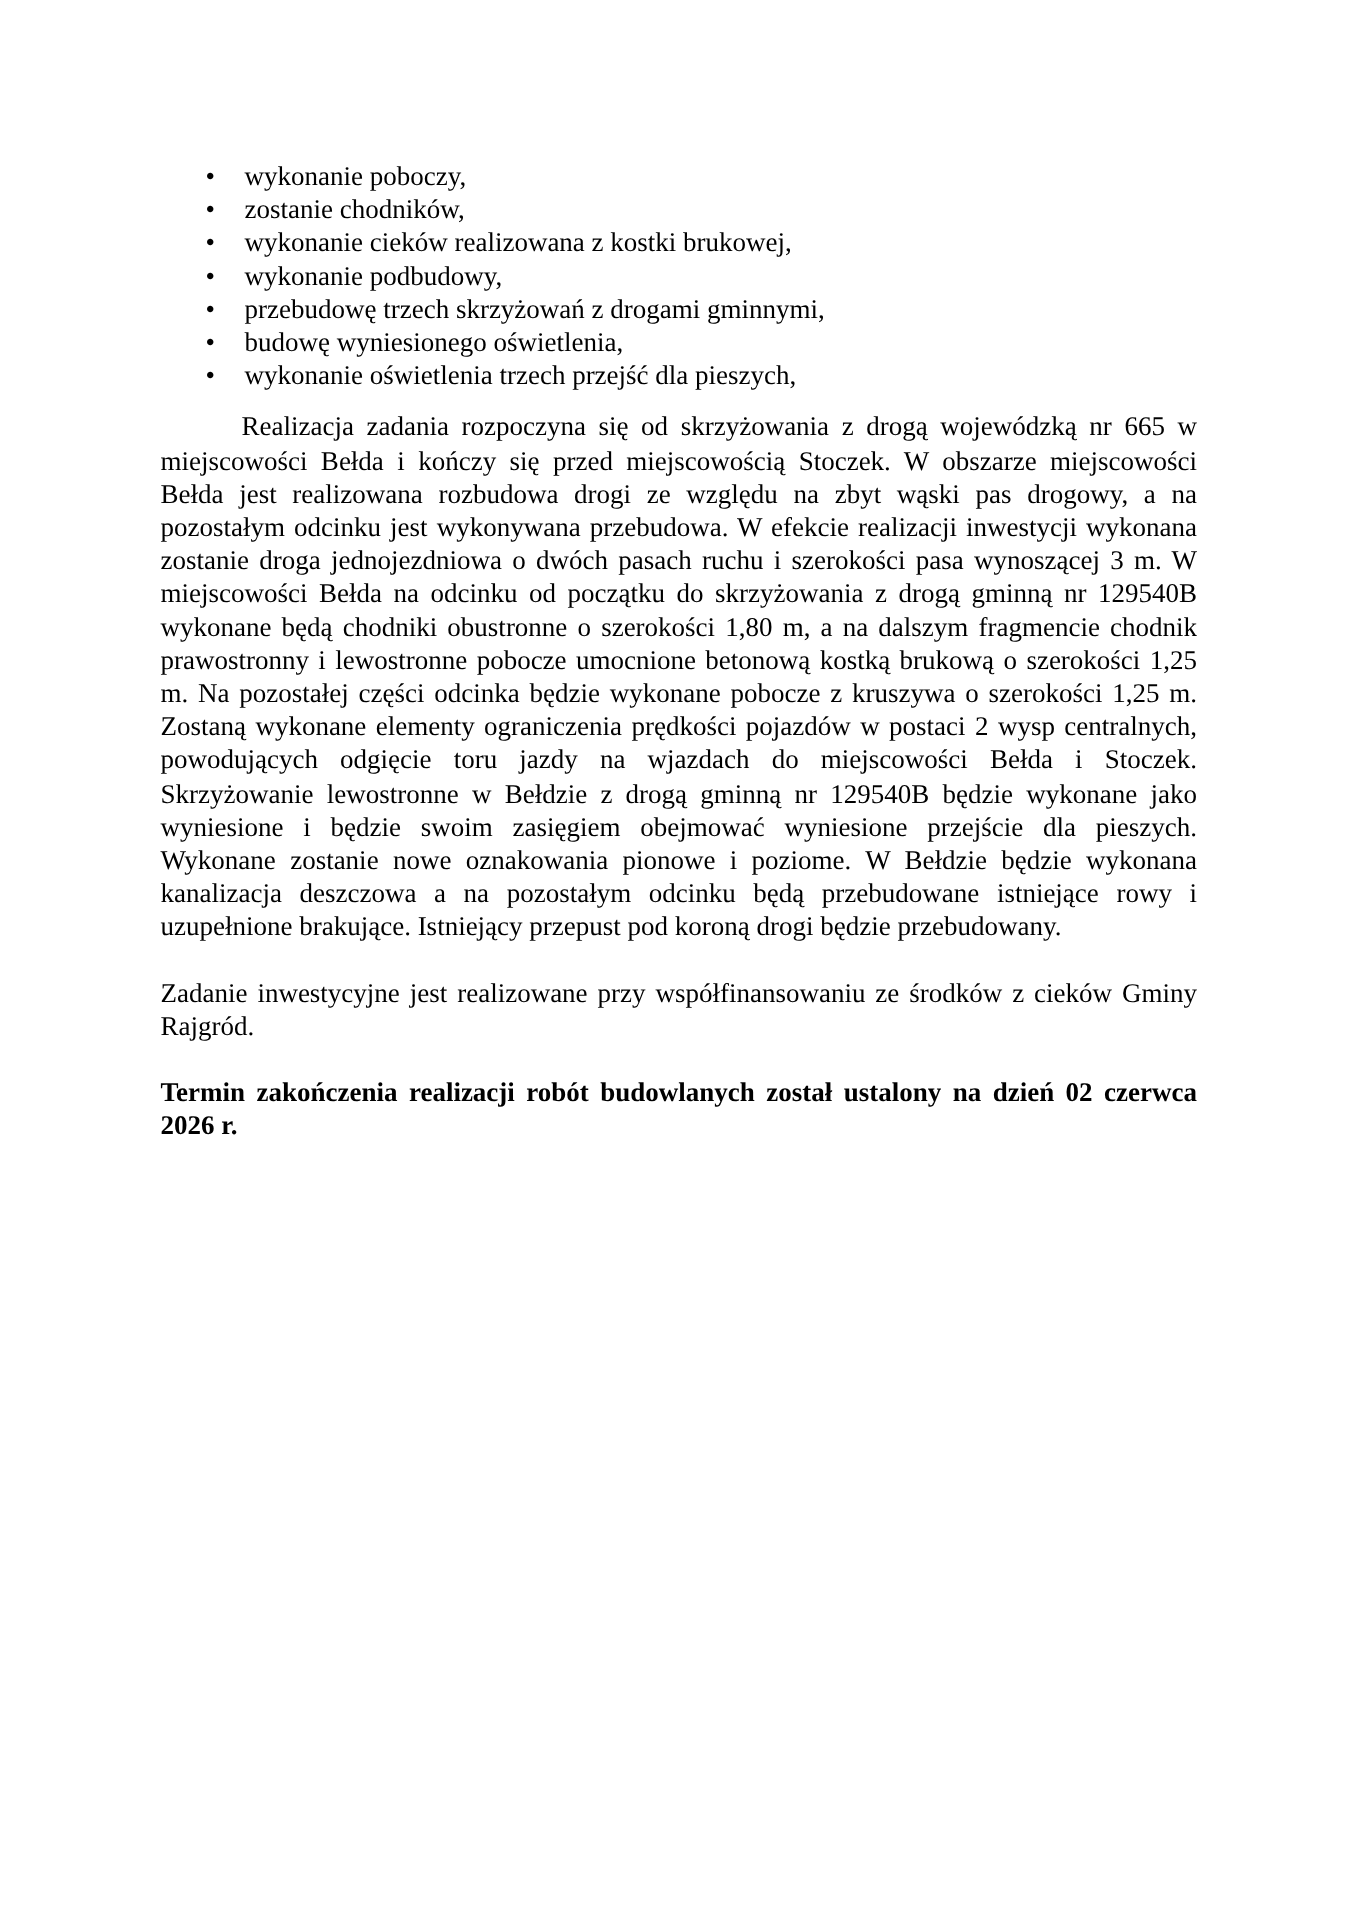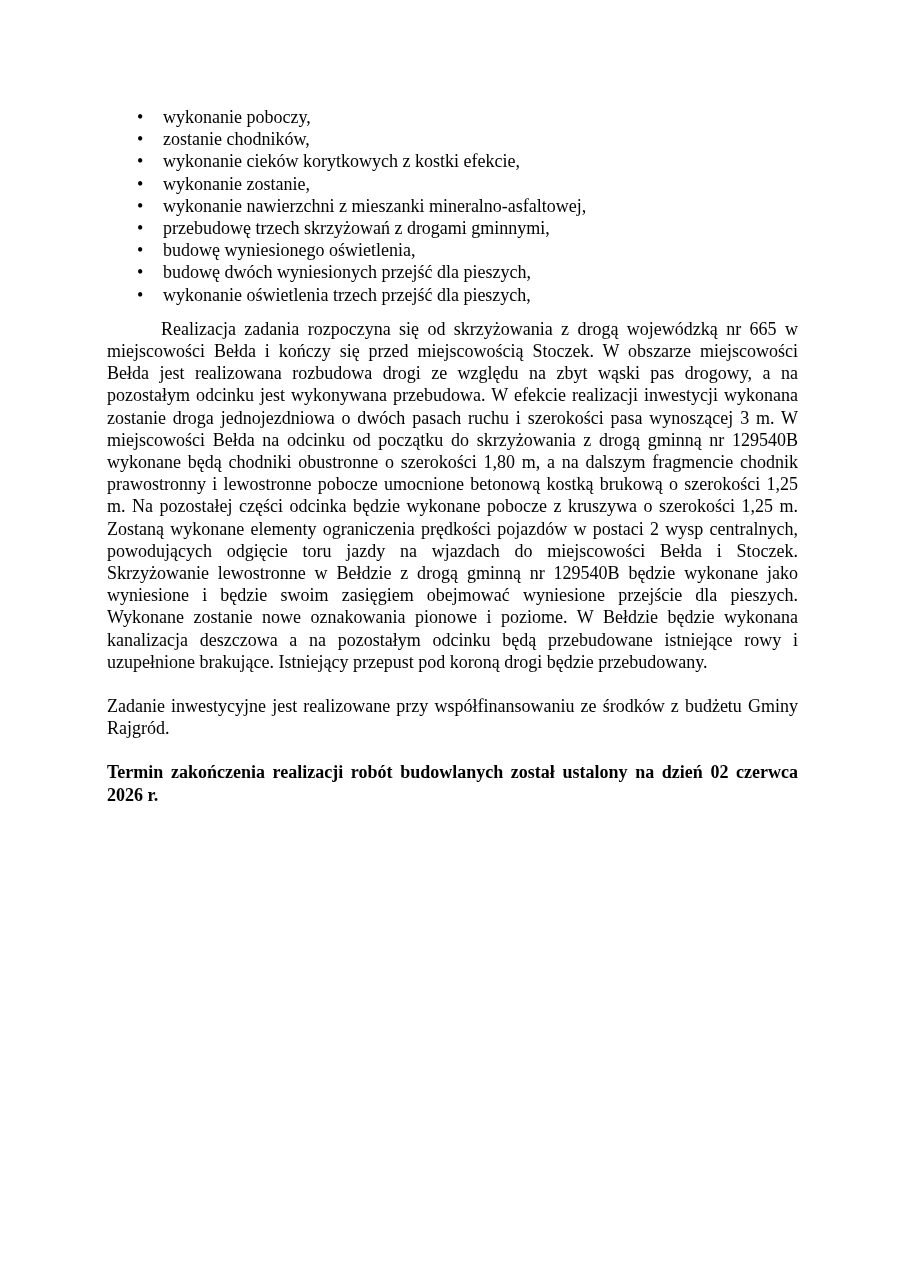--- a/index.html
+++ b/index.html
@@ -53,28 +53,26 @@
   }
 </style>
 </head>
 <body>
 
 <div class="page">
 
   <ul class="work-list">
       <li>wykonanie poboczy,</li>
       <li>zostanie chodników,</li>
-      <li>wykonanie cieków korytkowych z kostki efekcie,</li>
-      <li>wykonanie zostanie,</li>
-      <li>wykonanie nawierzchni z mieszanki mineralno-asfaltowej,</li>
+      <li>wykonanie cieków realizowana z kostki brukowej,</li>
+      <li>wykonanie podbudowy,</li>
       <li>przebudowę trzech skrzyżowań z drogami gminnymi,</li>
       <li>budowę wyniesionego oświetlenia,</li>
-      <li>budowę dwóch wyniesionych przejść dla pieszych,</li>
       <li>wykonanie oświetlenia trzech przejść dla pieszych,</li>
     </ul>
 
   <p class="body-paragraph indent-first">Realizacja zadania rozpoczyna się od skrzyżowania z drogą wojewódzką nr 665 w miejscowości Bełda i kończy się przed miejscowością Stoczek. W obszarze miejscowości Bełda jest realizowana rozbudowa drogi ze względu na zbyt wąski pas drogowy, a na pozostałym odcinku jest wykonywana przebudowa. W efekcie realizacji inwestycji wykonana zostanie droga jednojezdniowa o dwóch pasach ruchu i szerokości pasa wynoszącej 3 m. W miejscowości Bełda na odcinku od początku do skrzyżowania z drogą gminną nr 129540B wykonane będą chodniki obustronne o szerokości 1,80 m, a na dalszym fragmencie chodnik prawostronny i lewostronne pobocze umocnione betonową kostką brukową o szerokości 1,25 m. Na pozostałej części odcinka będzie wykonane pobocze z kruszywa o szerokości 1,25 m. Zostaną wykonane elementy ograniczenia prędkości pojazdów w postaci 2 wysp centralnych, powodujących odgięcie toru jazdy na wjazdach do miejscowości Bełda i Stoczek. Skrzyżowanie lewostronne w Bełdzie z drogą gminną nr 129540B będzie wykonane jako wyniesione i będzie swoim zasięgiem obejmować wyniesione przejście dla pieszych. Wykonane zostanie nowe oznakowania pionowe i poziome. W Bełdzie będzie wykonana kanalizacja deszczowa a na pozostałym odcinku będą przebudowane istniejące rowy i uzupełnione brakujące. Istniejący przepust pod koroną drogi będzie przebudowany.</p>
 
-  <p class="body-paragraph">Zadanie inwestycyjne jest realizowane przy współfinansowaniu ze środków z budżetu Gminy Rajgród.</p>
+  <p class="body-paragraph">Zadanie inwestycyjne jest realizowane przy współfinansowaniu ze środków z cieków Gminy Rajgród.</p>
 
   <p class="body-paragraph deadline">Termin zakończenia realizacji robót budowlanych został ustalony na dzień 02 czerwca 2026 r.</p>
 
 </div>
 
 </body></html>

